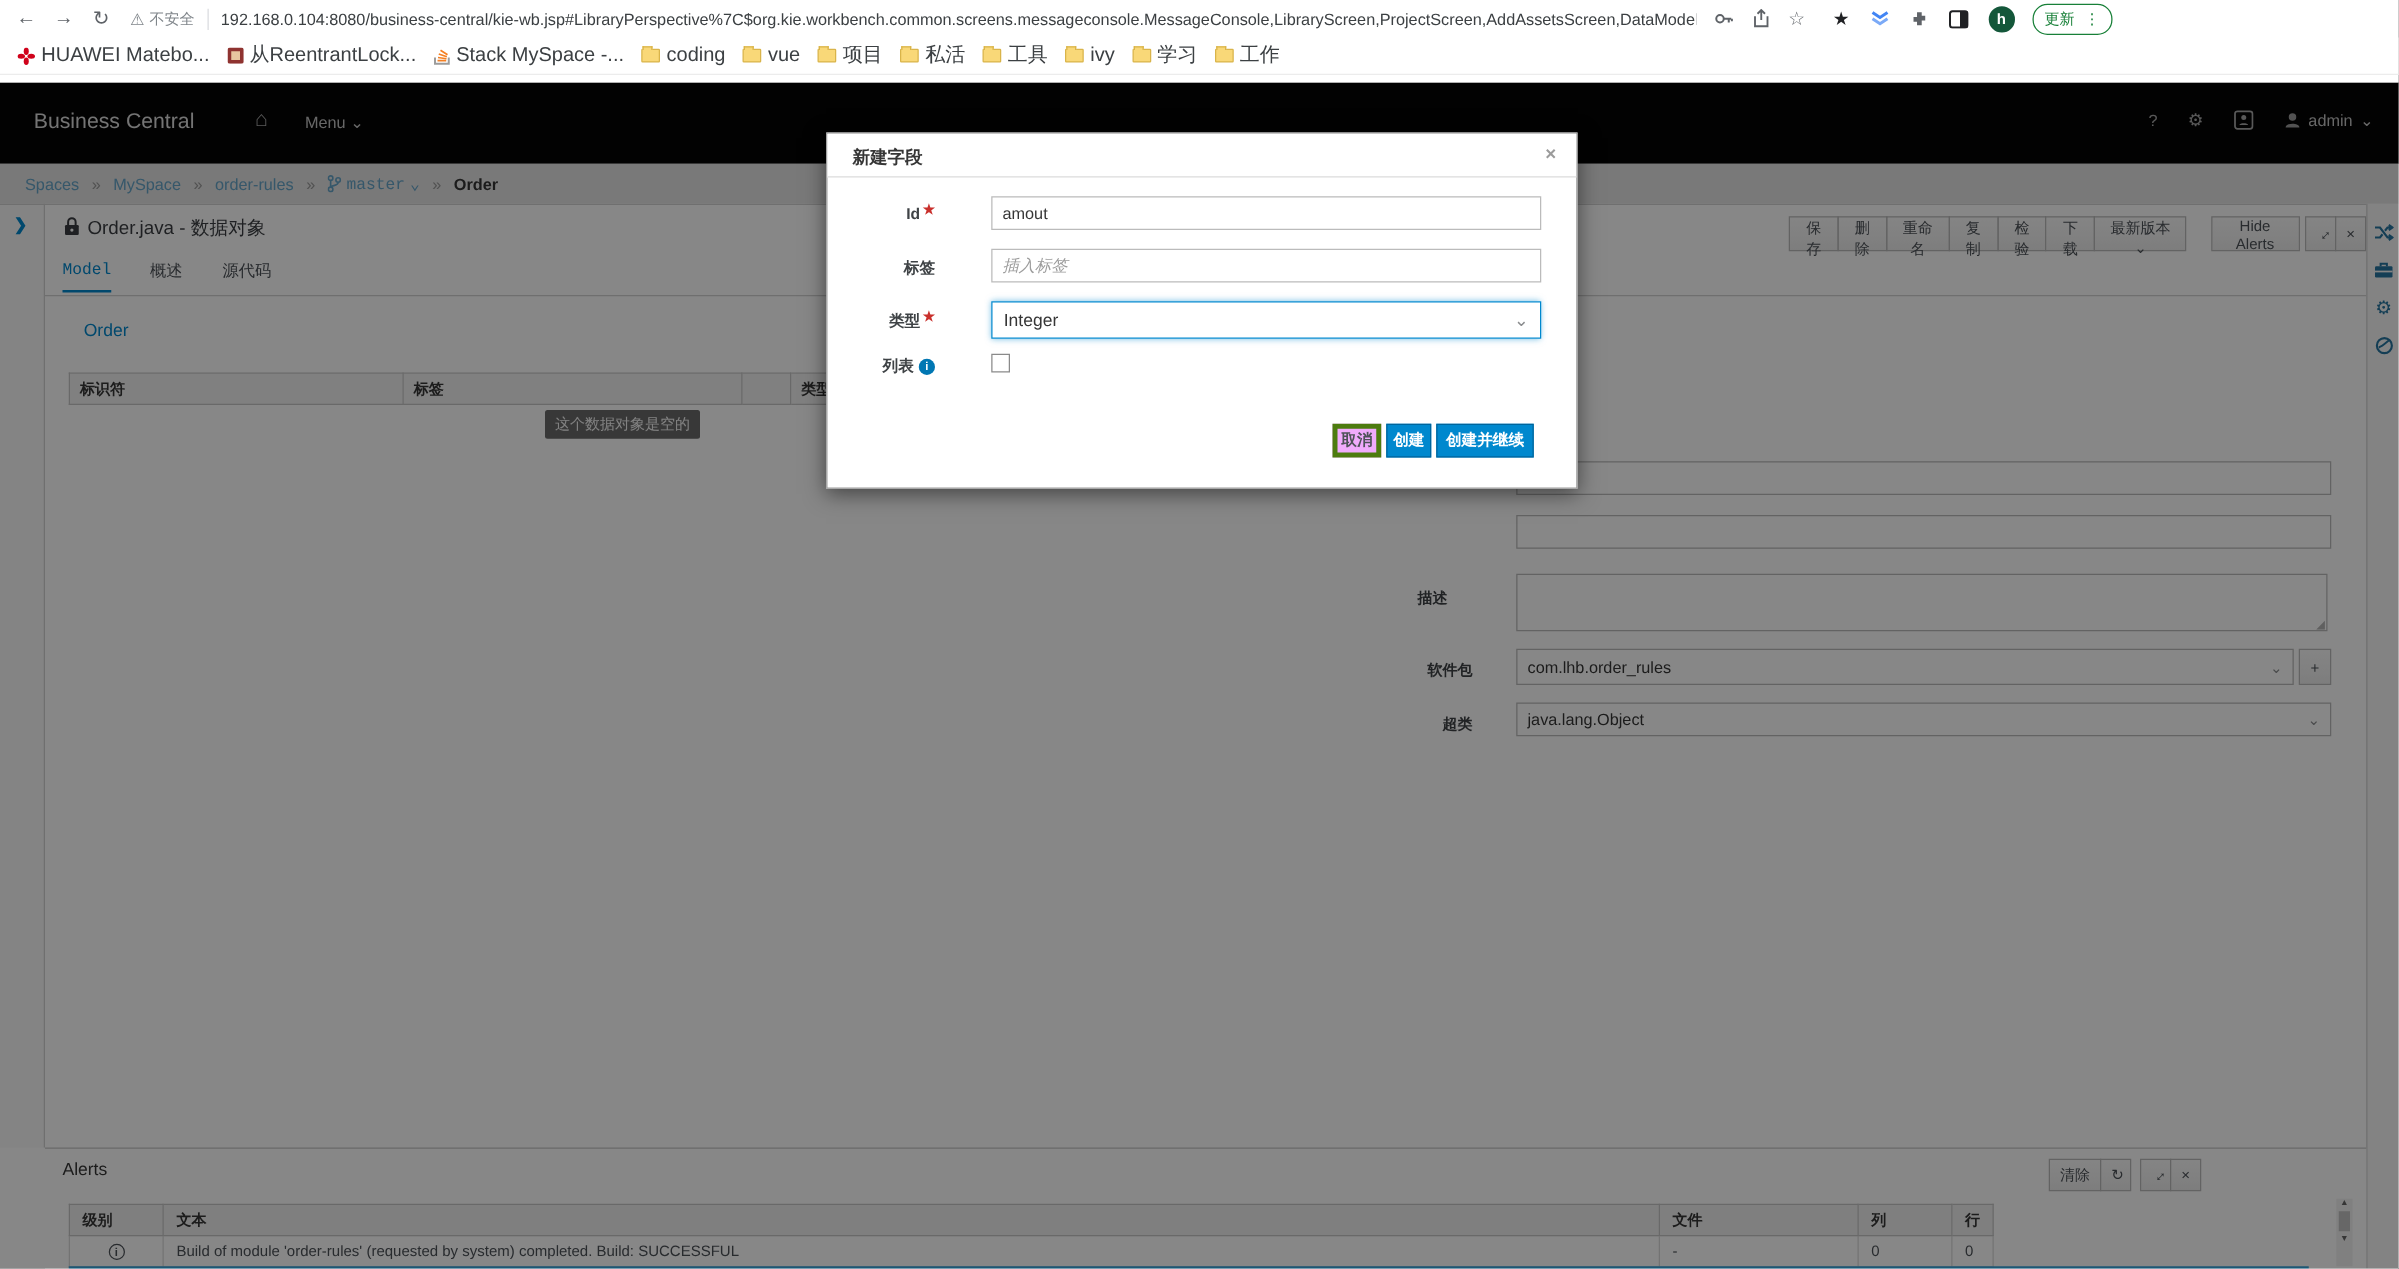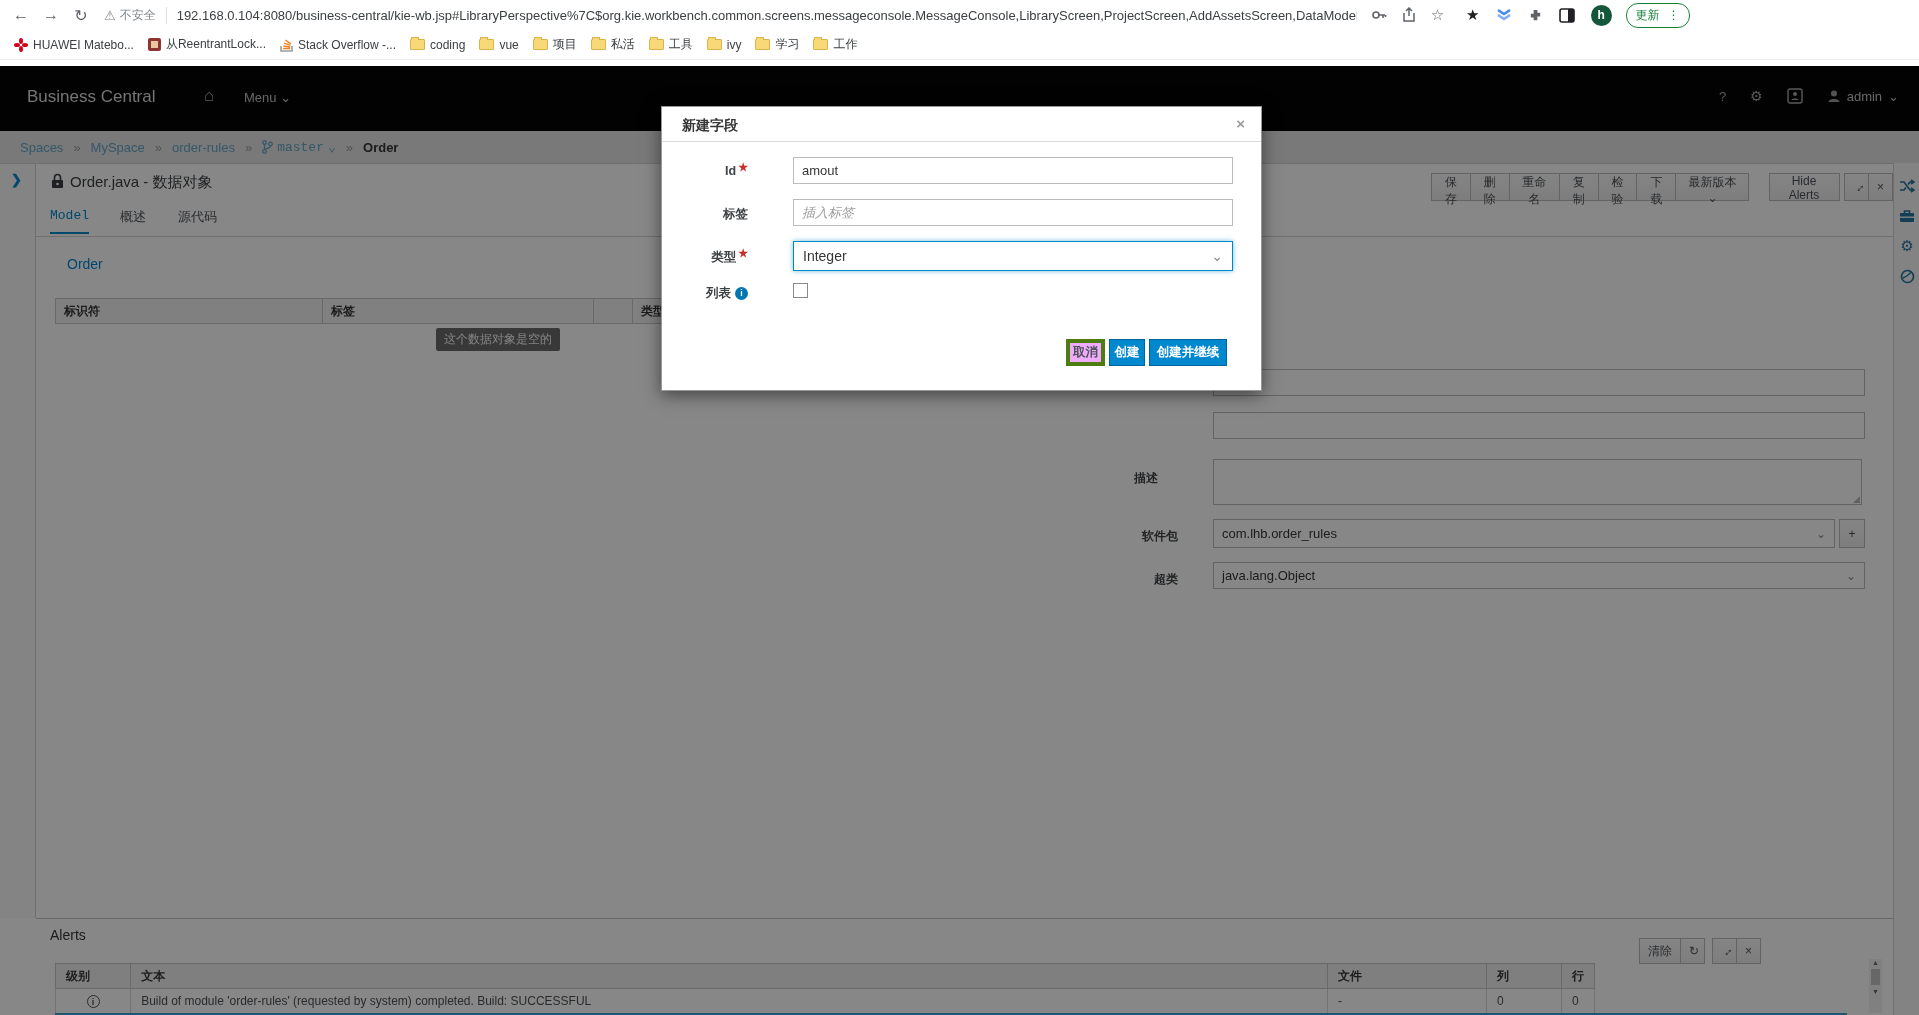--- a/index.html
+++ b/index.html
@@ -14,21 +14,21 @@
   .sec-chip .warn { font-size:13px; margin-right:4px; color:#80868b; }
   .url-text { color:#3c4043; font-size:13px; margin-left:10px; white-space:nowrap; overflow:hidden; max-width:1180px; }
   .omni-icons { display:flex; align-items:center; gap:14px; margin-left:14px; }
   .ext-icons { display:flex; align-items:center; gap:16px; margin-left:22px; }
   .avatar-h { width:21px; height:21px; border-radius:50%; background:#14573a; color:#fff; font-size:12px; font-weight:bold;
               display:flex; align-items:center; justify-content:center; }
   .update-pill { display:flex; align-items:center; gap:8px; border:1px solid #188038; border-radius:12px; color:#188038;
                  font-size:12px; padding:3px 9px; margin-left:14px; cursor:pointer; }
   .bookmarks { position:absolute; left:0; top:30px; width:100%; height:30px; display:flex; align-items:center;
                background:#fff; border-bottom:1px solid #ececec; }
-  .bm { display:flex; align-items:center; gap:5px; font-size:12px; color:#3c4043; margin-left:14px; white-space:nowrap; cursor:pointer;text-align:center; }
+  .bm { display:flex; align-items:center; gap:5px; font-size:16px; color:#3c4043; margin-left:14px; white-space:nowrap; cursor:pointer;text-align:center; }
   .folder { width:15px; height:11px; background:#f9d878; border:1px solid #d9b44a; border-radius:1px; position:relative; }
   .folder:before { content:""; position:absolute; left:0; top:-3px; width:6px; height:2px; background:#f9d878; border:1px solid #d9b44a; border-bottom:none; }
 
   
   .app { position:absolute; left:0; top:66px; width:1919px; height:949px; background:#fff; }
 
   .navbar { position:absolute; left:0; top:0; width:100%; height:65px; background:#040404; }
   .brand { position:absolute; left:27px; top:21px; color:#dcdcdc; font-size:17px; }
   .nb-home { position:absolute; left:204px; top:20px; color:#a9a9a9; font-size:17px; cursor:pointer; }
   .nb-menu { position:absolute; left:244px; top:24px; color:#c3c3c3; font-size:13px; cursor:pointer; }
@@ -76,21 +76,21 @@
                 display:flex; align-items:center; padding:0 8px; cursor:pointer; }
   .fld-select .caret { margin-left:auto; color:#8b8d8f; font-size:12px; }
   .fld-area { position:absolute; border:1px solid #bbb; background:#fff; }
   .resize-grip { position:absolute; right:1px; bottom:0px; color:#b5b5b5; font-size:9px; }
 
   .dock { position:absolute; right:0; top:97px; width:26px; height:852px; background:#f8f8f8; border-left:1px solid #d1d1d1; }
   .dock-ic { width:26px; height:30px; display:flex; align-items:center; justify-content:center; cursor:pointer; color:#2776a0; }
 
   .alerts { position:absolute; left:36px; top:852px; width:1857px; height:97px; background:#fff; border-top:1px solid #c5c5c5; }
   .alerts-title { position:absolute; left:14px; top:8px; font-size:14px; color:#363636; }
-  .alerts-btns { position:absolute; right:132px; top:19px; display:flex;justify-content:center; }
+  .alerts-btns { position:absolute; right:132px; top:8px; display:flex;justify-content:center; }
   .alerts-btns .pf-btn { margin-left:-1px; height:26px; }
   .alerts-btns .sep { width:8px; }
   .al-table { position:absolute; left:19px; top:44px; width:1540px; border-collapse:collapse; }
   .al-table th { background:#f0f0f0; border:1px solid #c7c7c7; font-size:12px; text-align:left; color:#363636;
                  height:25px; padding:0 10px; }
   .al-table td { border:1px solid #d9d9d9; font-size:12px; color:#4d5258; height:25px; padding:0 10px; }
   .al-blue { position:absolute; left:19px; top:94px; width:1792px; height:2px; background:#39a5dc; }
   .info-circ { display:inline-block; width:13px; height:13px; border:1px solid #4d5258; border-radius:50%;
                color:#4d5258; font-size:9px; font-weight:bold; text-align:center; line-height:12px; }
   .scrollbar { position:absolute; left:1833px; top:40px; width:13px; height:54px; background:#f2f2f2; font-size:7px; color:#666; text-align:center; }
@@ -184,21 +184,21 @@
             <rect x="0" y="0" width="13" height="13" rx="2" fill="#8f3330"></rect>
             <rect x="3" y="3" width="7" height="7" fill="#e8c6a0"></rect>
           </svg>
         <span>从ReentrantLock...</span>
       </span>
       <span class="bm">
         <svg width="13" height="14" viewBox="0 0 13 14">
             <path d="M1 8 v5 h11 v-5" fill="none" stroke="#9c9c9c" stroke-width="1.6"></path>
             <path d="M3 10.5 h7 M3.4 8 l6.8 1 M4 5.2 l6.5 2.2 M5.4 2.2 l5.6 3.6" stroke="#f48024" stroke-width="1.4"></path>
           </svg>
-        <span>Stack Overflow -...</span>
+        <span>Stack MySpace -...</span>
       </span>
       <span class="bm">
           <span class="folder"></span>
           <span>coding</span>
         </span>
       <span class="bm">
           <span class="folder"></span>
           <span>vue</span>
         </span>
       <span class="bm">

